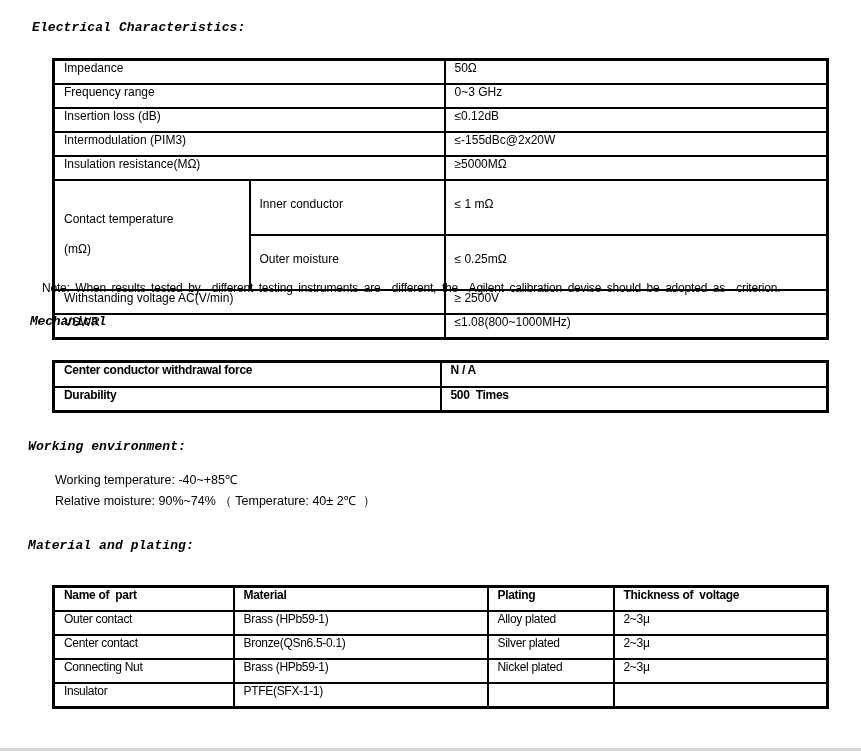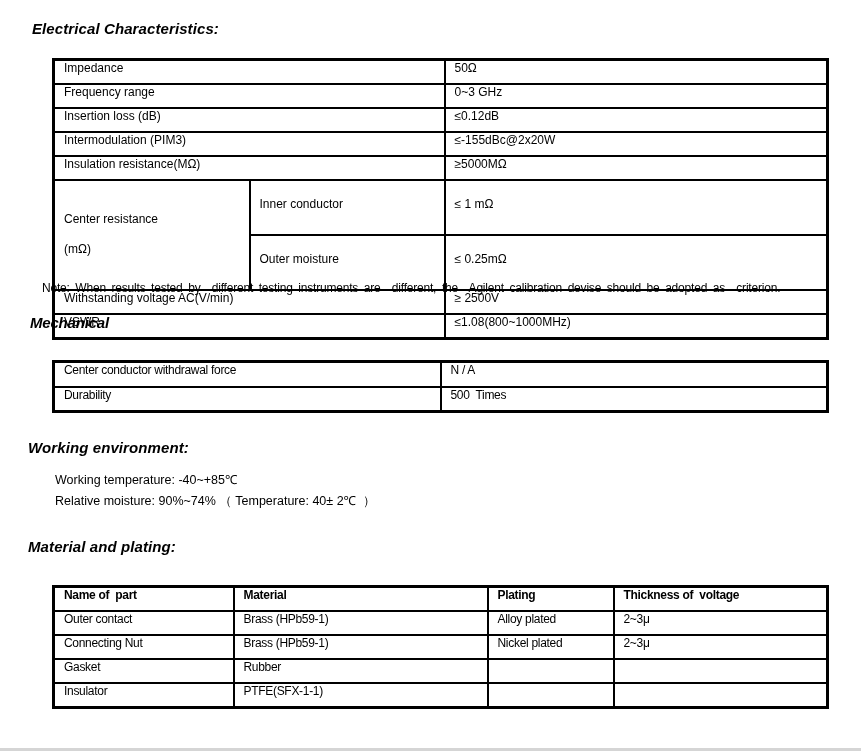--- a/index.html
+++ b/index.html
@@ -10,23 +10,24 @@
     color: #000000;
     position: relative;
     overflow: hidden;
   }
   .page { position: absolute; left: 0; top: 0; width: 861px; height: 755px; background: #ffffff; }
 
   .heading {
     position: absolute;
     font-weight: bold;
     font-style: italic;
-    font-size: 15px;
+    font-size: 13px;
     letter-spacing: 0.1px;
     white-space: nowrap;
+    font-family: Liberation Mono, monospace;
   }
   .narrow { letter-spacing: -0.35px; }
 
   table.tbl {
     position: absolute;
     border-collapse: collapse;
     table-layout: fixed;
     border: 3px solid #000;
   }
   table.tbl td {
@@ -101,21 +102,21 @@
       <td colspan="2">Intermodulation (PIM3)</td>
       <td>≤-155dBc@2x20W</td>
     </tr>
     <tr>
       <td colspan="2">Insulation resistance(MΩ)</td>
       <td>≥5000MΩ</td>
     </tr>
     <tr>
       <td rowspan="2">
         <div class="contact-cell-inner">
-          <span>Center resistance</span>
+          <span>Contact temperature</span>
           <span class="l2">(mΩ)</span>
         </div>
       </td>
       <td>Inner conductor</td>
       <td>≤ 1 mΩ</td>
     </tr>
     <tr>
       <td>Outer moisture</td>
       <td>≤ 0.25mΩ</td>
     </tr>
@@ -127,21 +128,21 @@
       <td colspan="2">VSWR</td>
       <td>≤1.08(800~1000MHz)</td>
     </tr>
   </tbody>
     </table>
 
   <div class="note narrow" style="left:30px; top:281px; width:805px;margin-left:12px;">Note: When results tested by  different testing instruments are  different, the  Agilent calibration devise should be adopted as  criterion.</div>
 
   <div class="heading narrow" style="left:30px; top:314px; letter-spacing:-0.2px;">Mechanical</div>
 
-  <table class="tbl mechanical" style="left:52px; top:360px; width:774px;">
+  <table class="tbl mechanical" style="left:52px; top:360px; width:774px;font-weight:bold;">
     <colgroup>
         <col style="width:387px">
         <col style="width:387px">
       </colgroup>
     <tbody>
         <tr>
       <td>Center conductor withdrawal force</td>
       <td>N / A</td>
     </tr>
     <tr>
@@ -172,32 +173,32 @@
       <td class="hdr">Plating</td>
       <td class="hdr">Thickness of  voltage</td>
     </tr>
     <tr>
       <td>Outer contact</td>
       <td>Brass (HPb59-1)</td>
       <td>Alloy plated</td>
       <td>2~3μ</td>
     </tr>
     <tr>
+      <td>Center contact</td>
+      <td>Bronze(QSn6.5-0.1)</td>
+      <td>Silver plated</td>
+      <td>2~3μ</td>
+    </tr>
+    <tr>
       <td>Connecting Nut</td>
       <td>Brass (HPb59-1)</td>
       <td>Nickel plated</td>
       <td>2~3μ</td>
     </tr>
     <tr>
-      <td>Gasket</td>
-      <td>Rubber</td>
-      <td></td>
-      <td></td>
-    </tr>
-    <tr>
       <td>Insulator</td>
       <td>PTFE(SFX-1-1)</td>
       <td></td>
       <td></td>
     </tr>
   </tbody>
     </table>
 
   <div class="bottom-rule" style="top:748px;"></div>
 

